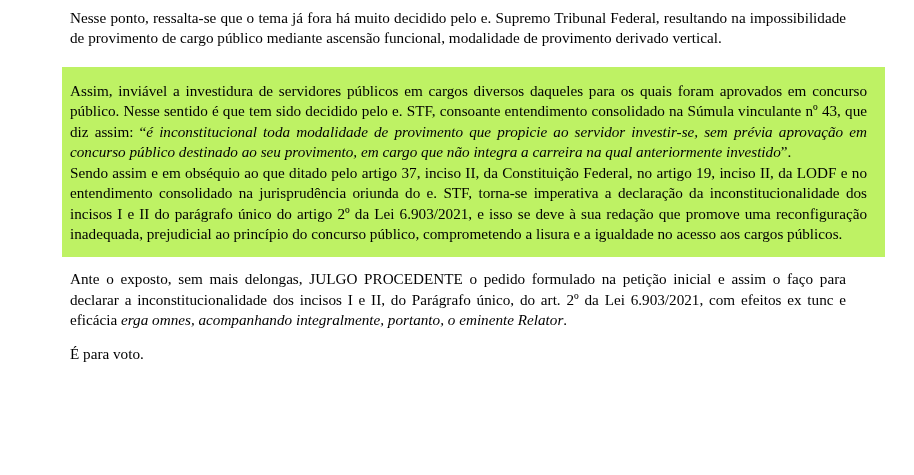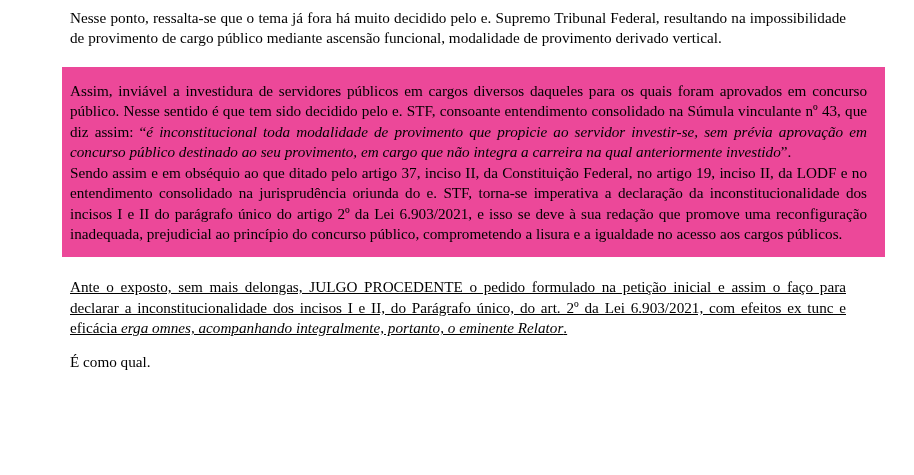--- a/index.html
+++ b/index.html
@@ -30,32 +30,31 @@
     margin: 0;
   }
   .block {
     margin: 0;
     padding: 0;
   }
   .block + .block {
     margin-top: 13px;
   }
   .highlight-block {
-    background: #ec4899;
+    background: #bef264;
     padding: 14px 18px 13px 8px;
     margin: 18px 0 0 -8px;
     width: 823px;
     box-sizing: border-box;
   }
   .highlight-block .para + .para {
     margin-top: 0;
   }
   .after-highlight {
-    margin-top: 20px;
-    text-decoration: underline;
+    margin-top: 12px;
   }
   .closing {
     margin-top: 19px;
   }
   i, .ital {
     font-style: italic;
   }
 </style>
 </head>
 <body>
@@ -69,16 +68,16 @@
   <div class="highlight-block">
     <p class="para"><span>Assim, inviável a investidura de servidores públicos em cargos diversos daqueles para os quais foram aprovados em concurso público. Nesse sentido é que tem sido decidido pelo e. STF, consoante entendimento consolidado na Súmula vinculante nº 43, que diz assim: “</span><i>é inconstitucional toda modalidade de provimento que propicie ao servidor investir-se, sem prévia aprovação em concurso público destinado ao seu provimento, em cargo que não integra a carreira na qual anteriormente investido</i><span>”.</span></p>
     <p class="para">Sendo assim e em obséquio ao que ditado pelo artigo 37, inciso II, da Constituição Federal, no artigo 19, inciso II, da LODF e no entendimento consolidado na jurisprudência oriunda do e. STF, torna-se imperativa a declaração da inconstitucionalidade dos incisos I e II do parágrafo único do artigo 2º da Lei 6.903/2021, e isso se deve à sua redação que promove uma reconfiguração inadequada, prejudicial ao princípio do concurso público, comprometendo a lisura e a igualdade no acesso aos cargos públicos.</p>
   </div>
 
   <div class="block after-highlight">
     <p class="para"><span>Ante o exposto, sem mais delongas, JULGO PROCEDENTE o pedido formulado na petição inicial e assim o faço para declarar a inconstitucionalidade dos incisos I e II, do Parágrafo único, do art. 2º da Lei 6.903/2021, com efeitos ex tunc e eficácia </span><i>erga omnes, acompanhando integralmente, portanto, o eminente Relator</i><span>.</span></p>
   </div>
 
   <div class="block closing">
-    <p class="para">É como qual.</p>
+    <p class="para">É para voto.</p>
   </div>
 
 </div>
 
 </body></html>

